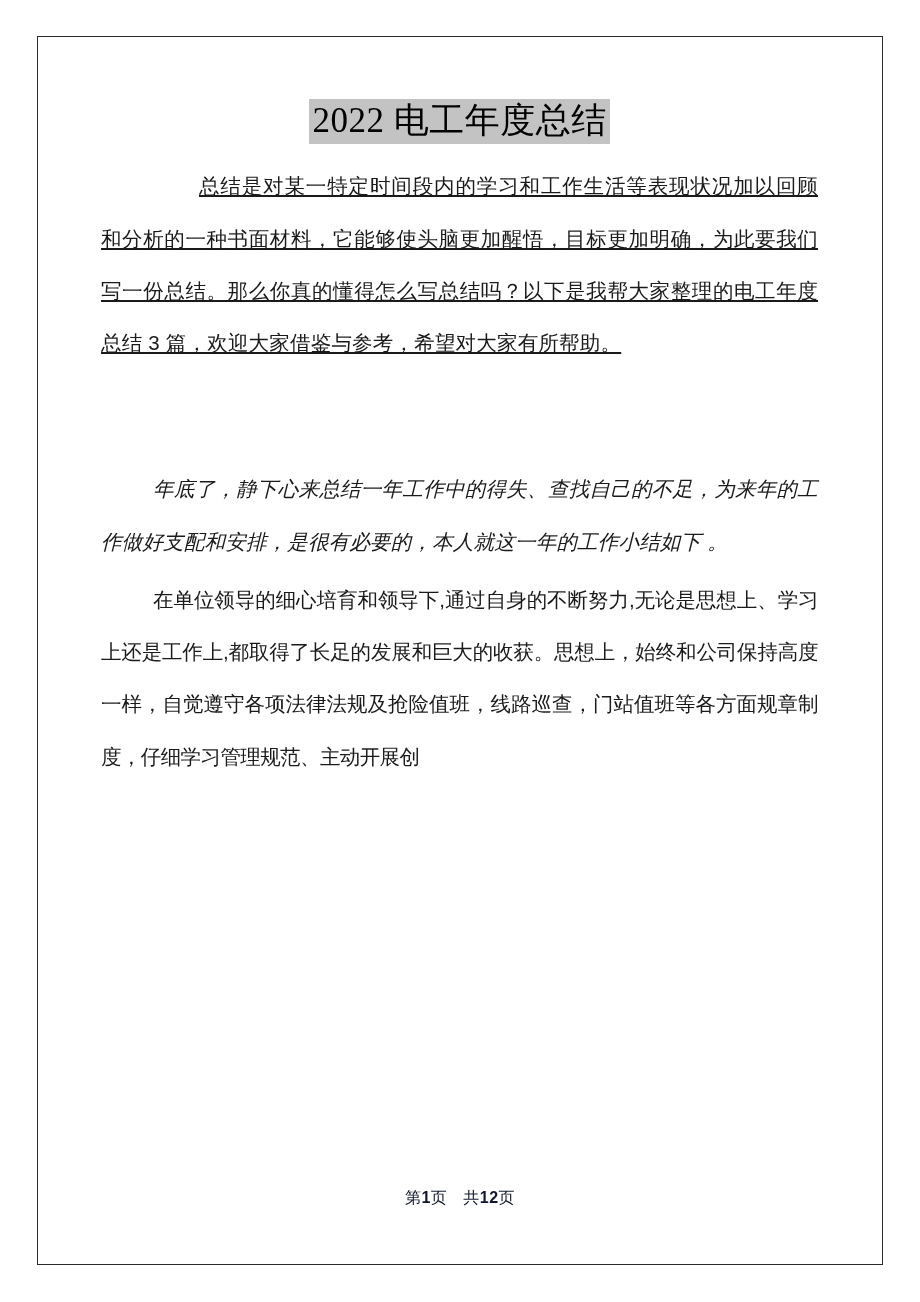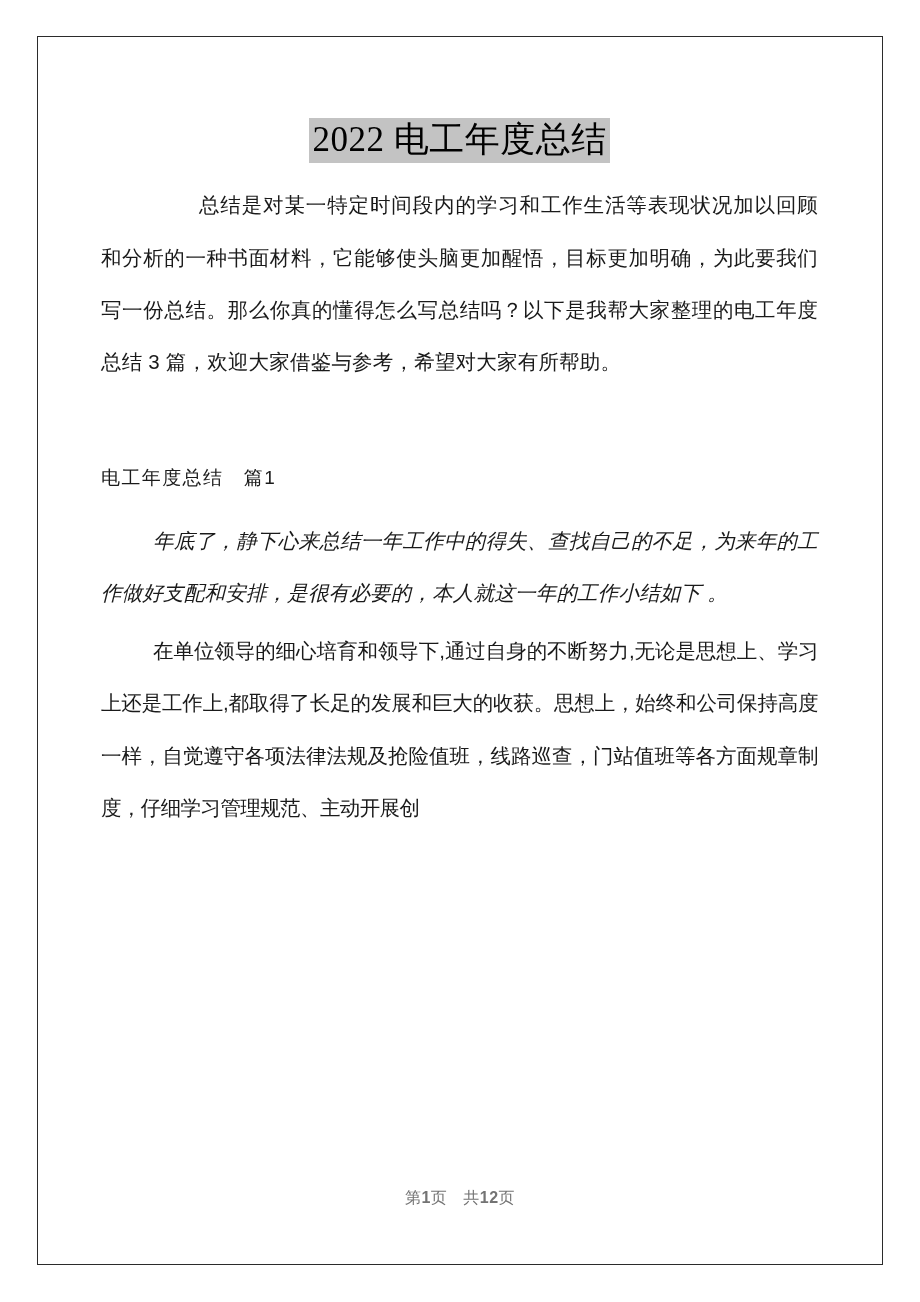--- a/index.html
+++ b/index.html
@@ -26,21 +26,21 @@
     height: 1229px;
     border: 1.5px solid #2b2b2b;
     box-sizing: border-box;
     pointer-events: none;
   }
 
   
   .content {
     position: absolute;
     left: 101px;
-    top: 44px;
+    top: 25px;
     width: 717px;
     box-sizing: border-box;
   }
 
   
   .doc-title {
     margin: 0;
     padding: 0;
     text-align: center;
     font-size: 35px;
@@ -73,20 +73,21 @@
     margin: 0;
     text-align: justify;
     text-justify: inter-ideograph;
     font-family: "Liberation Sans", "DejaVu Sans", sans-serif;
     letter-spacing: 0.2px;
   }
 
   p.intro {
     margin-top: 16px;
     text-indent: 98px;
+    text-decoration: underline;
   }
 
   .spacer-lg { height: 74px; }
   .spacer-sm { height: 14px; }
 
   .section-heading {
     font-size: 19px;
     line-height: 1.7;
     color: #1a1a1a;
     margin: 0;
@@ -113,21 +114,21 @@
   }
 
   
   .footer {
     position: absolute;
     left: 0;
     right: 0;
     top: 1188px;
     text-align: center;
     font-size: 16px;
-    color: #737373;
+    color: #0f172a;
     font-family: "Liberation Sans", "DejaVu Sans", sans-serif;
     letter-spacing: 0.5px;
   }
   .footer b { font-weight: bold; }
   .footer .gap { display: inline-block; width: 16px; }
 </style>
 </head>
 <body>
 
 <div class="page">
@@ -136,21 +137,20 @@
 
   <div class="content">
 
     <h1 class="doc-title"><span class="hl"><span>2022</span>&nbsp;<span>电工年度总结</span></span></h1>
 
 
     <p class="body intro">总结是对某一特定时间段内的学习和工作生活等表现状况加以回顾和分析的一种书面材料，它能够使头脑更加醒悟，目标更加明确，为此要我们写一份总结。那么你真的懂得怎么写总结吗？以下是我帮大家整理的电工年度总结 3 篇，欢迎大家借鉴与参考，希望对大家有所帮助。</p>
 
     <div class="spacer-lg"></div>
 
-    <div class="section-heading">电工年度总结　篇1</div>
 
     <div class="spacer-sm"></div>
 
     <p class="body para">年底了，静下心来总结一年工作中的得失、查找自己的不足，为来年的工作做好支配和安排，是很有必要的，本人就这一年的工作小结如下 。</p>
 
 
     <p class="body para-tight">在单位领导的细心培育和领导下,通过自身的不断努力,无论是思想上、学习上还是工作上,都取得了长足的发展和巨大的收获。思想上，始终和公司保持高度一样，自觉遵守各项法律法规及抢险值班，线路巡查，门站值班等各方面规章制度，仔细学习管理规范、主动开展创</p>
 
   </div>
 

